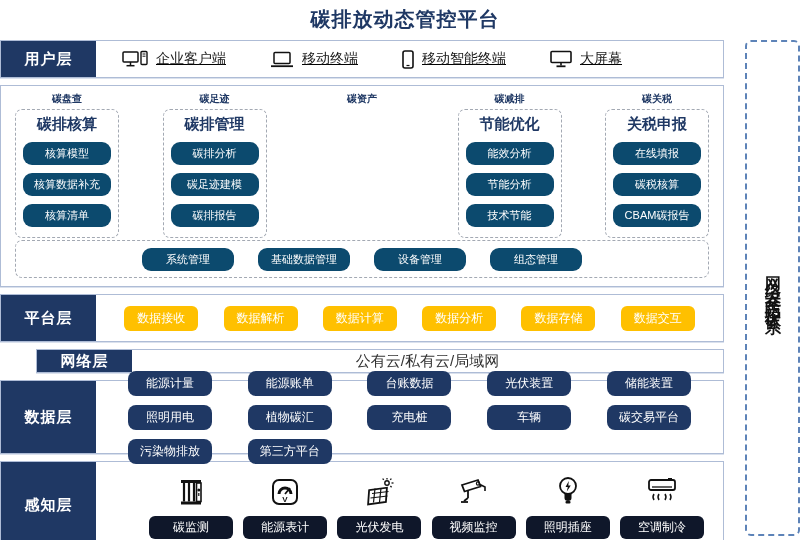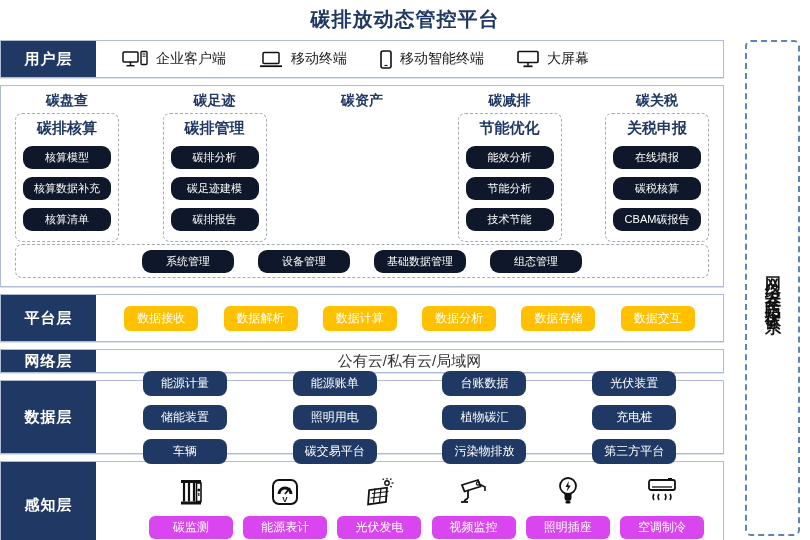--- a/index.html
+++ b/index.html
@@ -21,41 +21,41 @@
     box-shadow:0 1px 0 rgba(174,188,214,.45);
   }
   .row-label{
     flex:0 0 95px;background:#1F3864;color:#fff;font-weight:bold;font-size:15px;
     display:flex;align-items:center;justify-content:center;letter-spacing:1px;
   }
   .row-content{flex:1;position:relative;min-width:0;}
   .row-user{height:38px;}
   .row-app{height:202px;}
   .row-platform{height:48px;}
-  .row-network{height:24px;}
+  .row-network{height:24px;margin-left:36px;}
   .row-data{height:74px;}
   .row-perception{height:89px;gap:34px;}
 
   
-  .user-content{display:flex;align-items:center;gap:33px;padding-left:26px;height:100%;}
+  .user-content{display:flex;align-items:center;gap:44px;padding-left:26px;height:100%;text-decoration:underline;}
   .user-item{display:flex;align-items:center;gap:8px;font-size:14px;color:#1a1a1a;white-space:nowrap;}
   .uicon{display:flex;align-items:center;}
 
   
   .app-content{display:flex;flex-direction:column;padding:6px 14px 8px;height:100%;box-sizing:border-box;}
   .app-cols{display:flex;justify-content:space-between;}
   .app-col{width:104px;display:flex;flex-direction:column;align-items:center;}
-  .col-header{font-size:14px;font-weight:bold;color:#1F3864;margin-bottom:3px;white-space:nowrap;text-align:right;}
+  .col-header{font-size:10px;font-weight:bold;color:#1F3864;margin-bottom:3px;white-space:nowrap;text-align:right;}
   .col-box{
     box-sizing:border-box;width:104px;border:1.5px dashed #a3a9b3;border-radius:7px;
     padding:5px 4px 10px;display:flex;flex-direction:column;align-items:center;gap:8px;
   }
   .col-title{font-size:15px;font-weight:bold;color:#1F3864;white-space:nowrap;}
   .pill{
-    box-sizing:border-box;min-width:88px;background:#0f172a;color:#fff;font-size:11px;
+    box-sizing:border-box;min-width:88px;background:#0c4a6e;color:#fff;font-size:11px;
     text-align:center;padding:4px 4px;border-radius:9px;white-space:nowrap;
   }
   .mgmt{
     margin-top:2px;border:1.5px dashed #a3a9b3;border-radius:7px;flex:1;
     display:flex;align-items:center;justify-content:center;gap:24px;
   }
   .mgmt .pill{min-width:92px;}
 
   
   .platform-content{display:flex;align-items:center;justify-content:space-evenly;height:100%;padding:0 3px;}
@@ -63,37 +63,37 @@
     box-sizing:border-box;min-width:74px;text-align:center;background:#FFC000;color:#fff;
     font-size:12px;padding:4px 8px;border-radius:6px;white-space:nowrap;
   }
 
   
   .network-content{display:flex;align-items:center;justify-content:center;height:100%;
     font-size:15px;color:#333;}
 
   
   .data-content{
-    display:grid;grid-template-columns:repeat(4,1fr);row-gap:9px;height:100%;
+    display:grid;grid-template-columns:repeat(5,1fr);row-gap:9px;height:100%;
     align-content:center;justify-items:center;padding:0 14px;box-sizing:border-box;
   }
   .dpill{
     box-sizing:border-box;min-width:84px;background:#1F3864;color:#fff;font-size:12px;
     text-align:center;padding:4px 8px;border-radius:8px;white-space:nowrap;
   }
 
   
   .perception-content{
     display:grid;grid-template-columns:repeat(6,1fr);height:100%;
     align-content:center;justify-items:center;padding:0 14px;box-sizing:border-box;row-gap:0;
   }
   .p-item{display:flex;flex-direction:column;align-items:center;gap:9px;}
   .p-icon{height:34px;display:flex;align-items:flex-end;justify-content:center;}
   .p-label{
-    box-sizing:border-box;min-width:84px;text-align:center;background:#d946ef;color:#fff;
+    box-sizing:border-box;min-width:84px;text-align:center;background:#0f172a;color:#fff;
     font-size:12px;padding:3px 8px;border-radius:6px;white-space:nowrap;
   }
 
   
   .security{
     position:absolute;left:745px;top:40px;width:55px;height:496px;box-sizing:border-box;
     border:2px dashed #5d83b8;border-radius:6px;
     display:flex;align-items:center;justify-content:center;background:#fff;
   }
   .vtext{
@@ -200,22 +200,22 @@
             <div class="col-title">关税申报</div>
             <div class="pill">在线填报</div>
             <div class="pill">碳税核算</div>
             <div class="pill">CBAM碳报告</div>
           </div>
         </div>
 
       </div>
       <div class="mgmt">
         <div class="pill">系统管理</div>
+        <div class="pill">基础数据管理</div>
         <div class="pill">设备管理</div>
-        <div class="pill">基础数据管理</div>
         <div class="pill">组态管理</div>
       </div>
     </div>
   </div>
 
   <div class="row row-platform">
     <div class="row-label">平台层</div>
     <div class="row-content platform-content">
       <div class="ybtn">数据接收</div>
       <div class="ybtn">数据解析</div>

